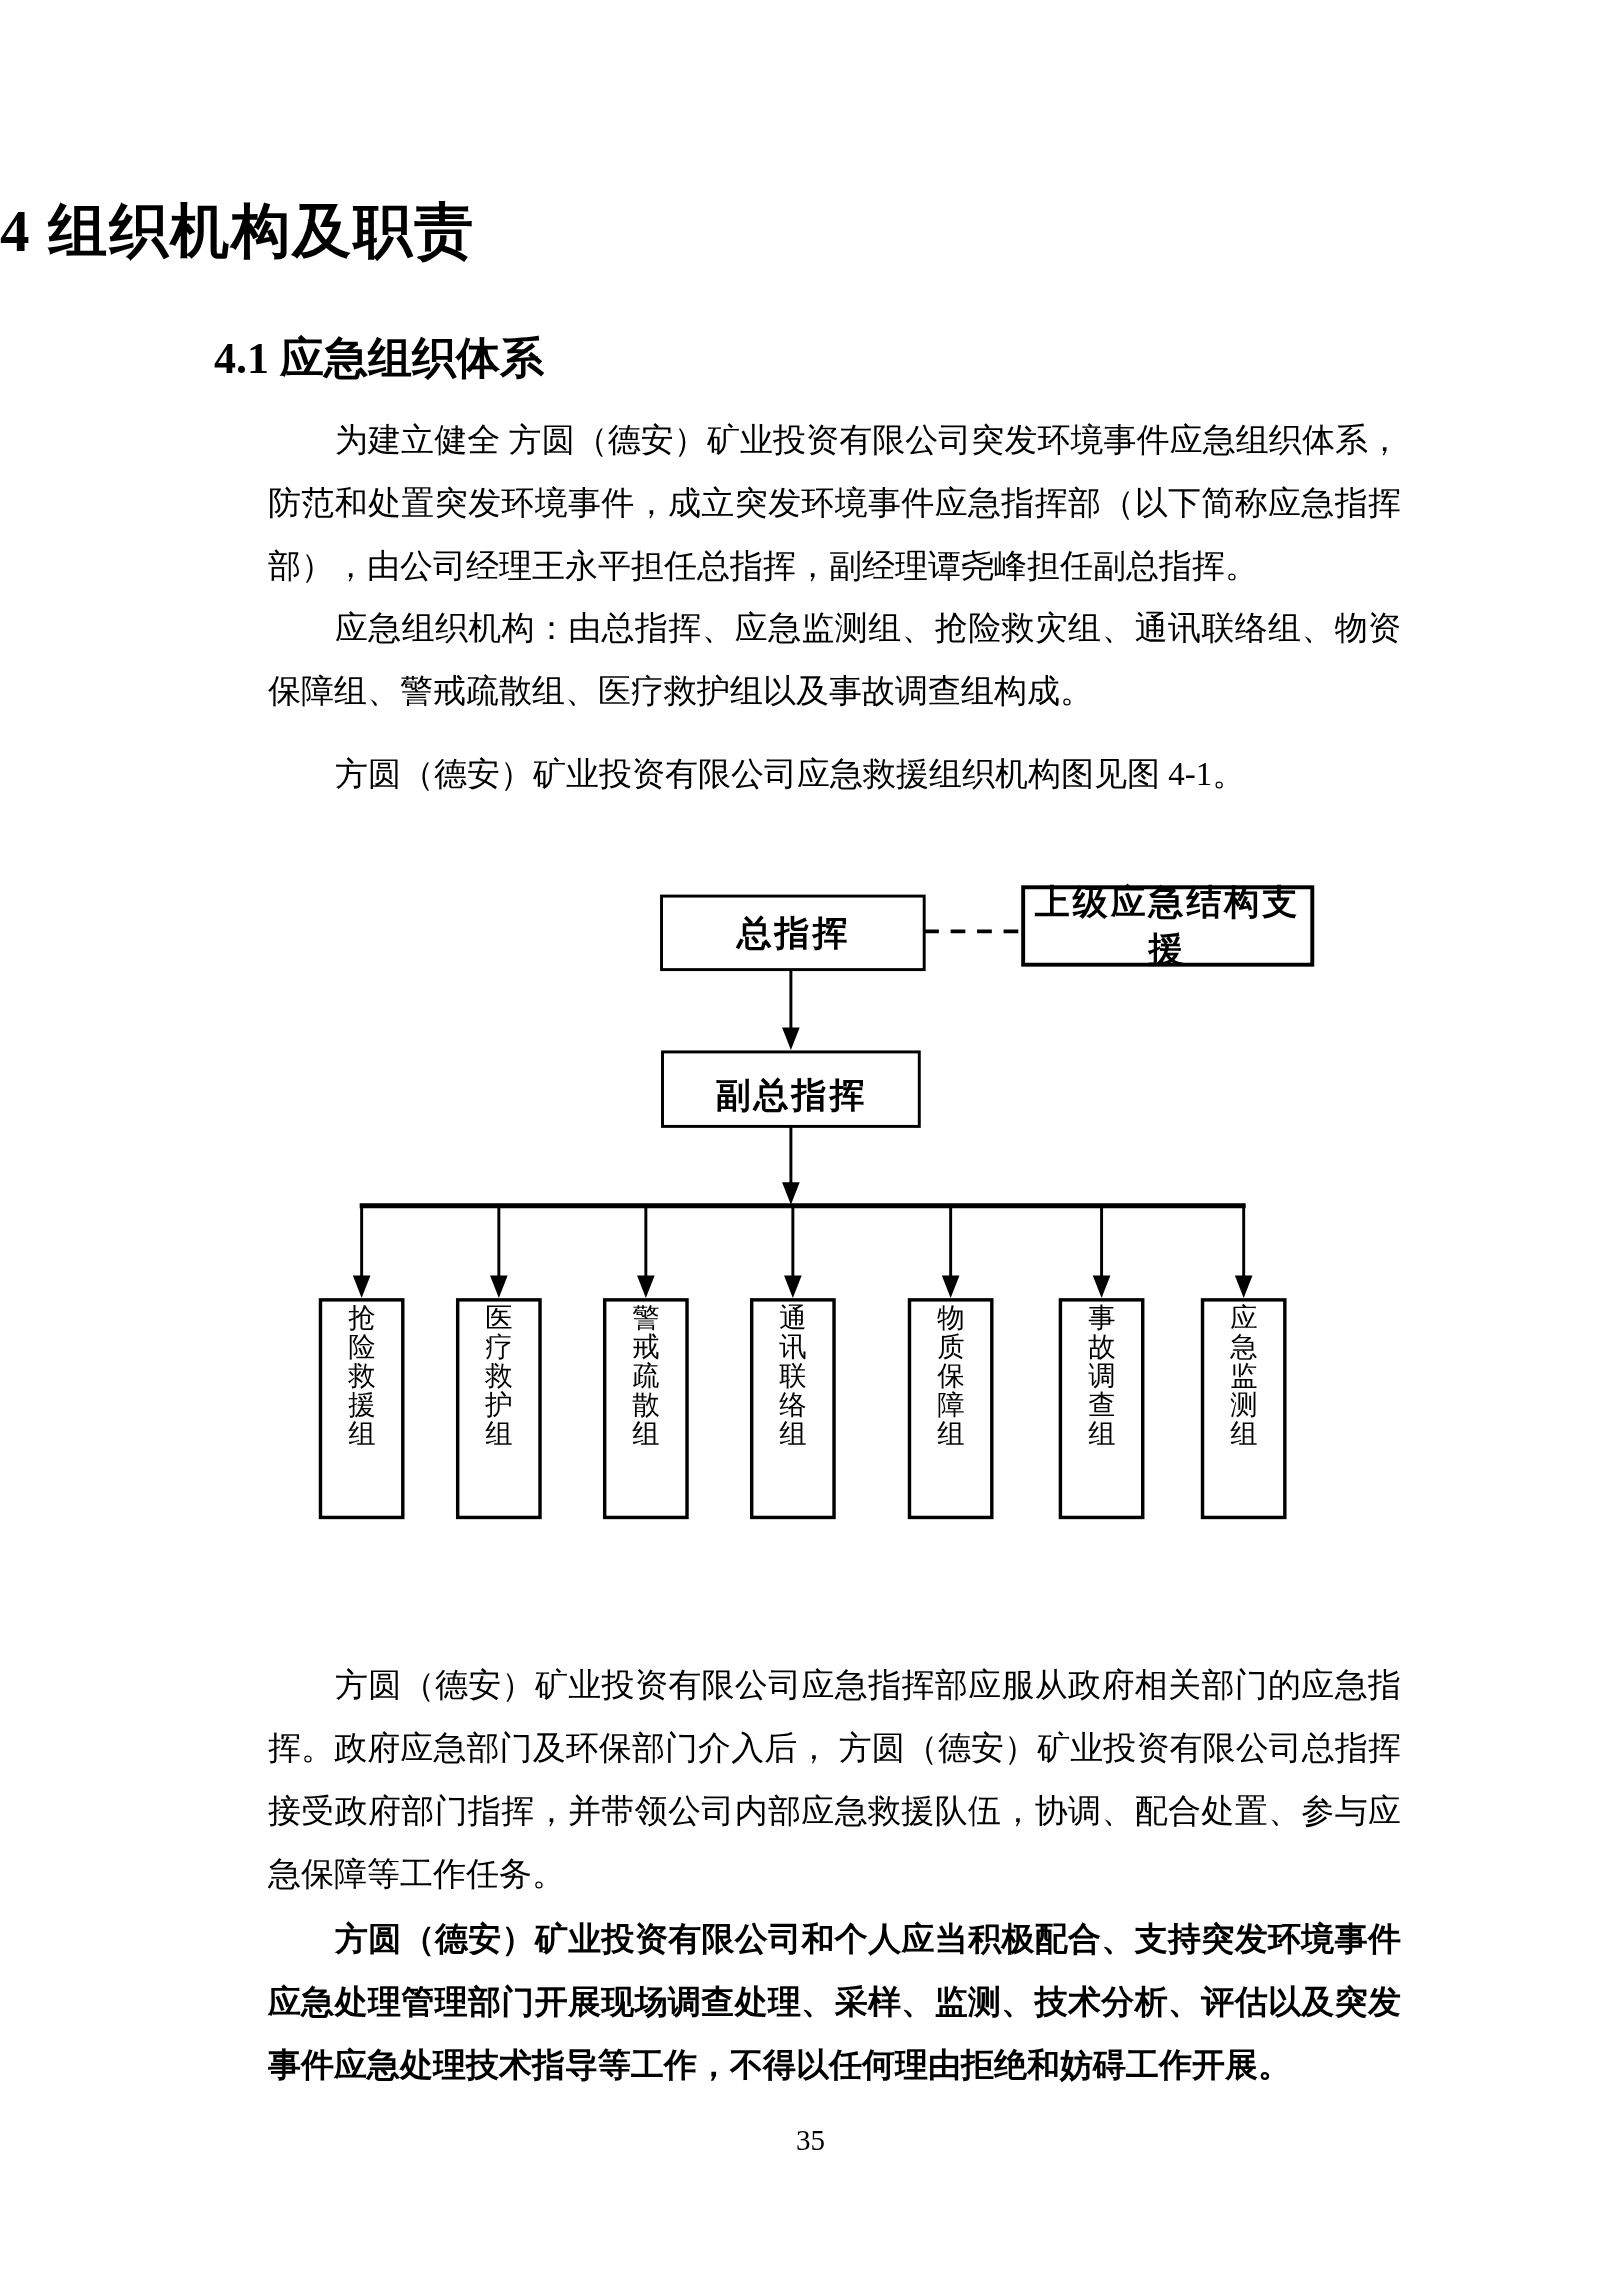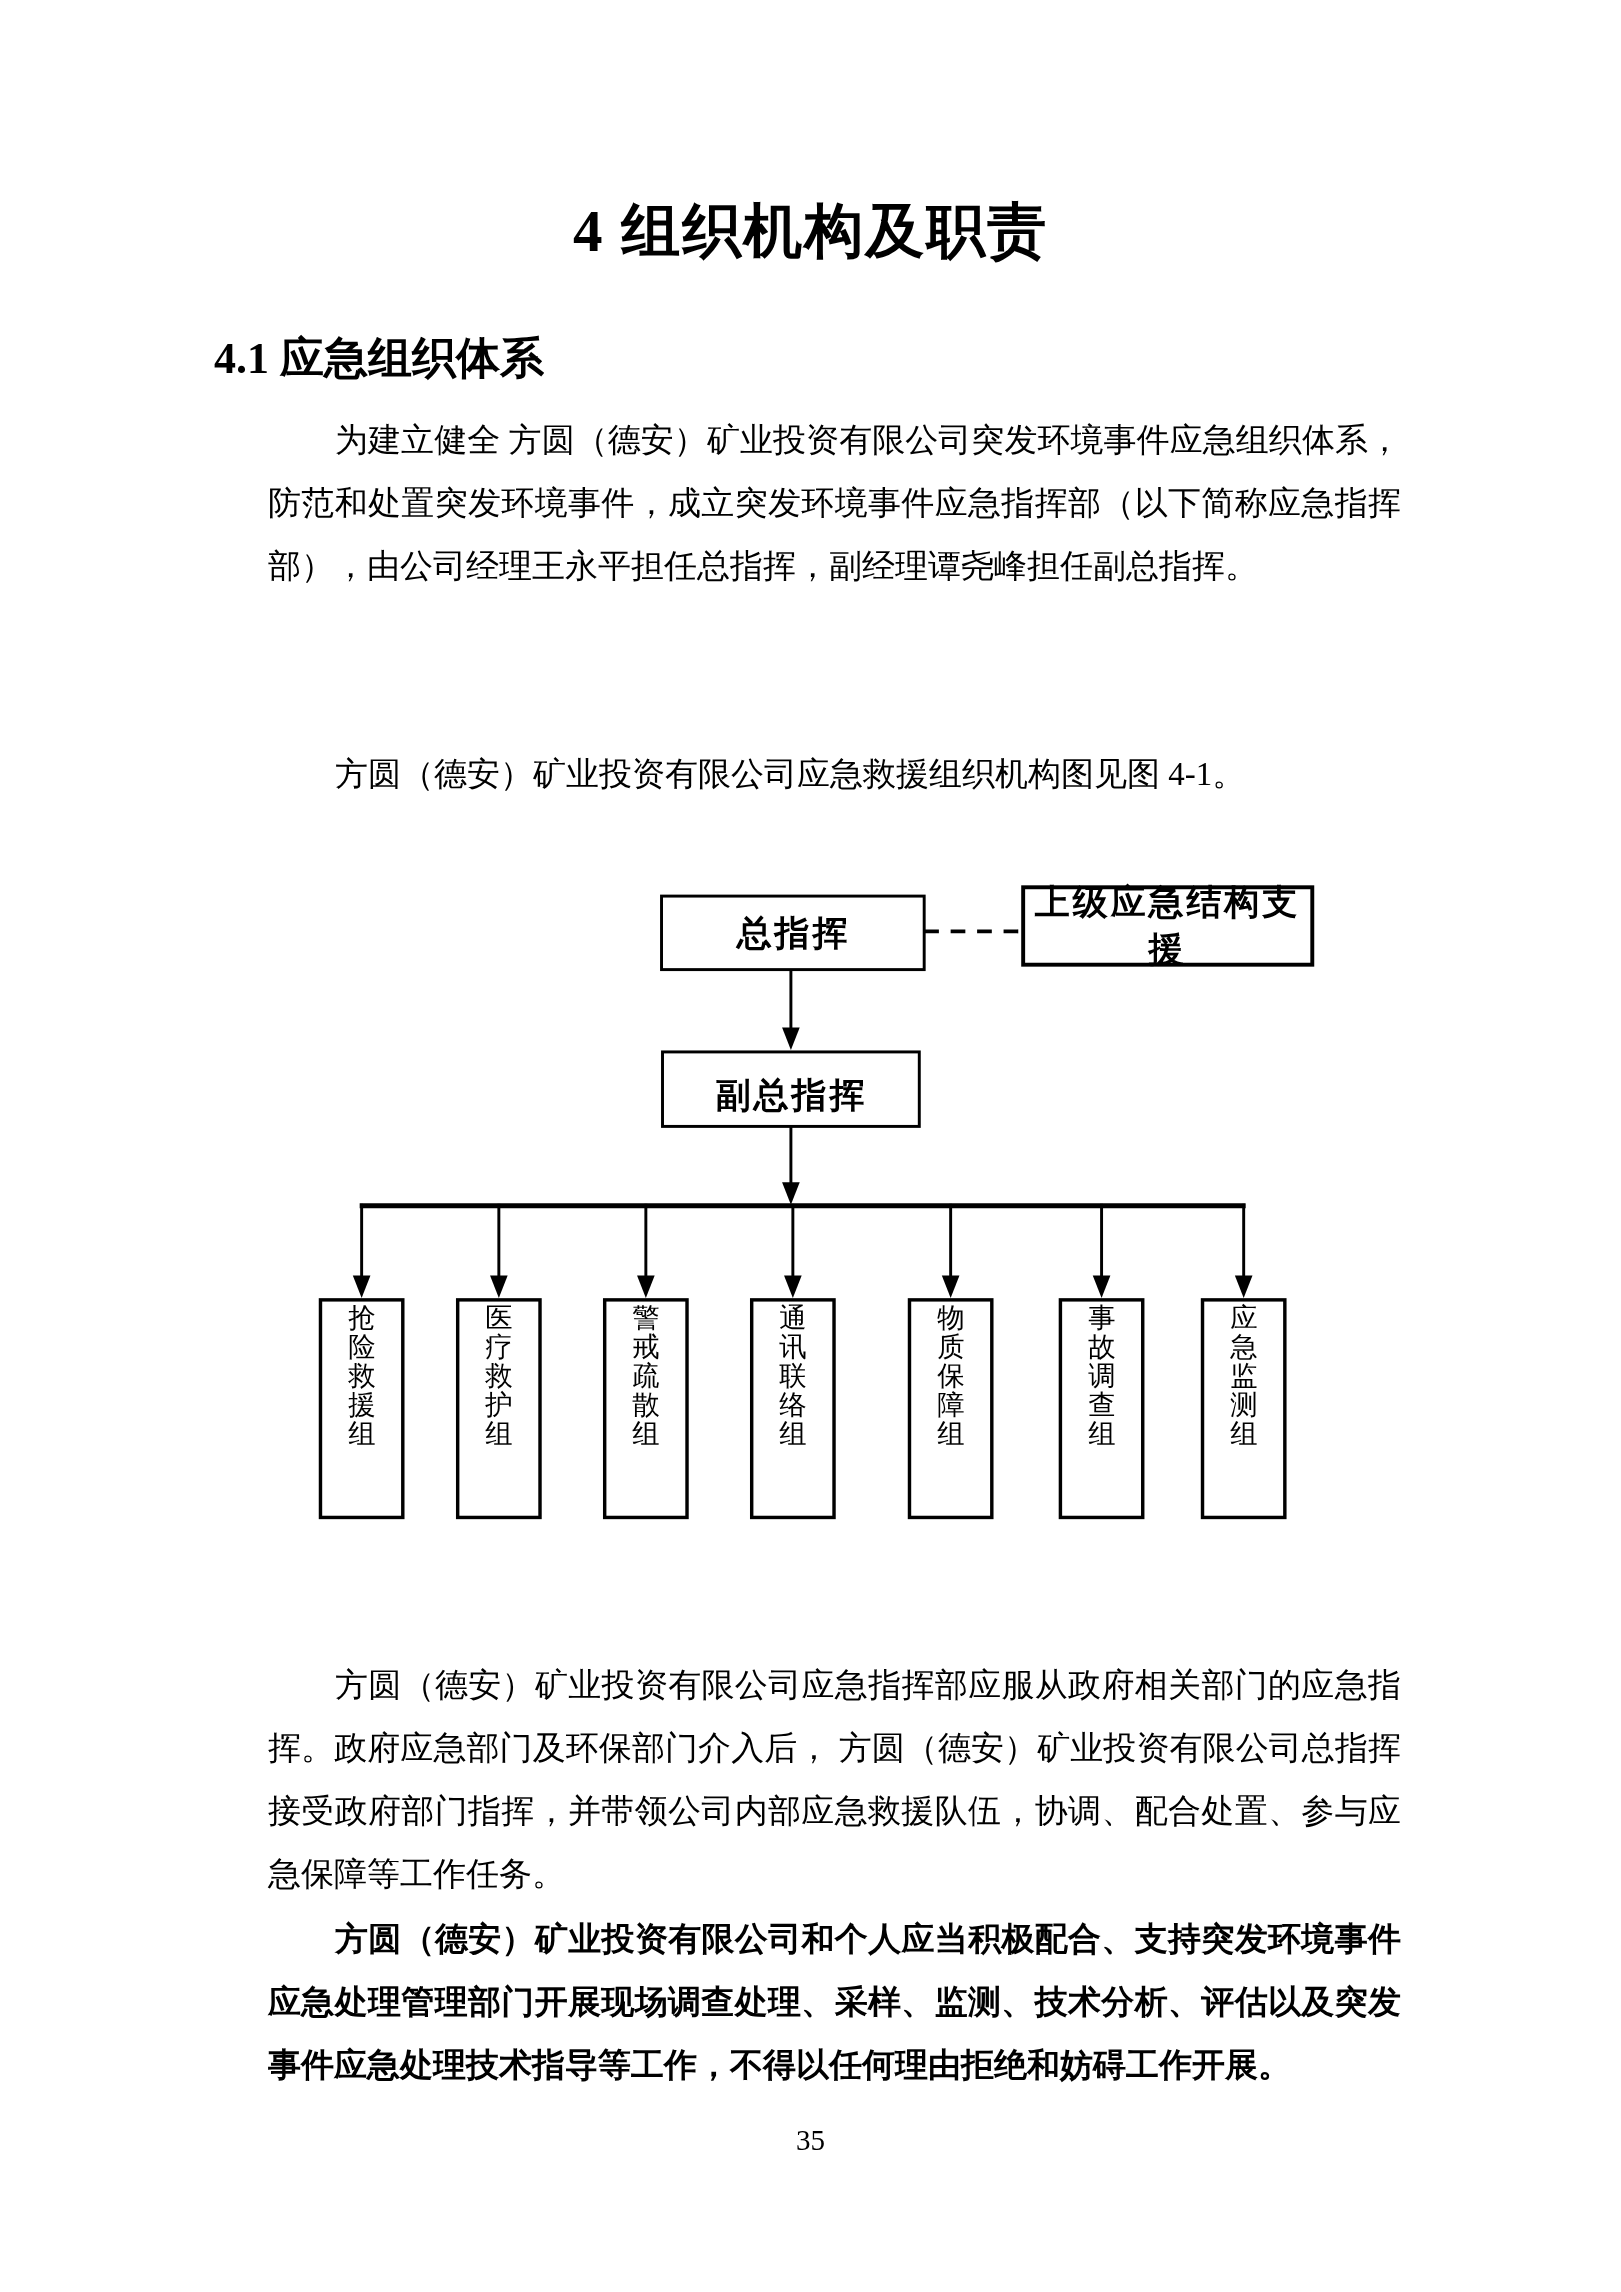--- a/index.html
+++ b/index.html
@@ -6,21 +6,21 @@
   .page{
     position:relative;
     width:1621px;height:2293px;
     background:#ffffff;
     color:#000;
     font-family:"Liberation Serif","DejaVu Serif",serif;
     overflow:hidden;
   }
   .doc-title{
     position:absolute;top:194px;left:0;width:1621px;
-    text-align:center;
+    text-align:left;
     font-size:59px;font-weight:bold;line-height:74px;
     letter-spacing:2px;
   }
   .section-heading{
     position:absolute;top:331px;left:214px;
     font-size:44px;font-weight:bold;line-height:55px;
   }
   .para{
     position:absolute;left:268px;width:1133px;
     font-size:33px;line-height:63px;
@@ -69,20 +69,21 @@
 </head>
 <body>
 
 <div class="page">
 
   <div class="doc-title">4 组织机构及职责</div>
 
   <div class="section-heading">4.1 应急组织体系</div>
 
   <div class="para" id="p1">为建立健全 方圆（德安）矿业投资有限公司突发环境事件应急组织体系，防范和处置突发环境事件，成立突发环境事件应急指挥部（以下简称应急指挥部），由公司经理王永平担任总指挥，副经理谭尧峰担任副总指挥。</div>
+  <div class="para" id="p2">应急组织机构：由总指挥、应急监测组、抢险救灾组、通讯联络组、物资保障组、警戒疏散组、医疗救护组以及事故调查组构成。</div>
   <div class="para" id="p3">方圆（德安）矿业投资有限公司应急救援组织机构图见图 4-1。</div>
 
   <svg id="org-chart-svg" width="1621" height="2293" viewBox="0 0 1654 2339" xmlns="http://www.w3.org/2000/svg">
     <g stroke="#000" fill="none">
 
       <rect x="675" y="914" width="268" height="75" stroke-width="3"></rect>
 
       <rect x="1044" y="905" width="295" height="79" stroke-width="4"></rect>
 
       <rect x="676" y="1073" width="262" height="76" stroke-width="3"></rect>

